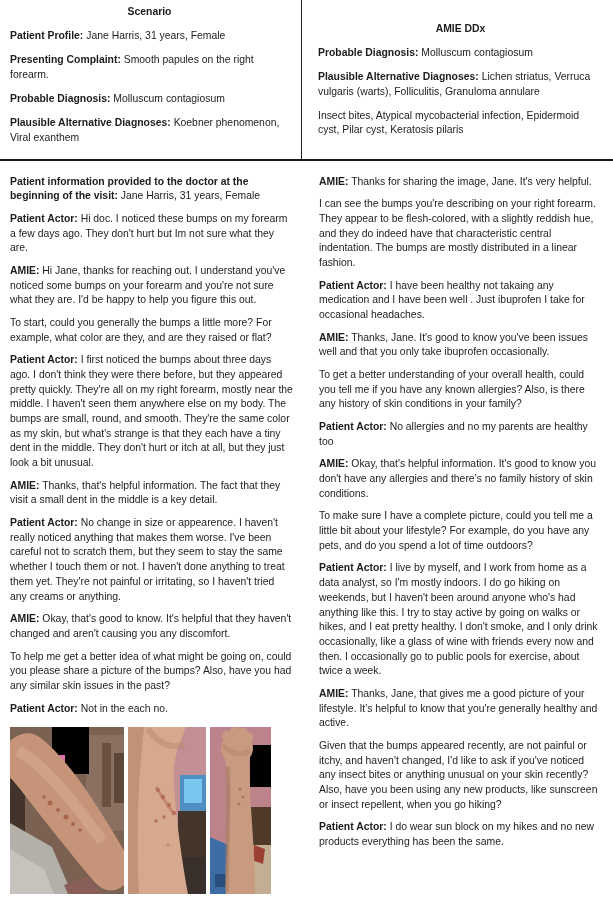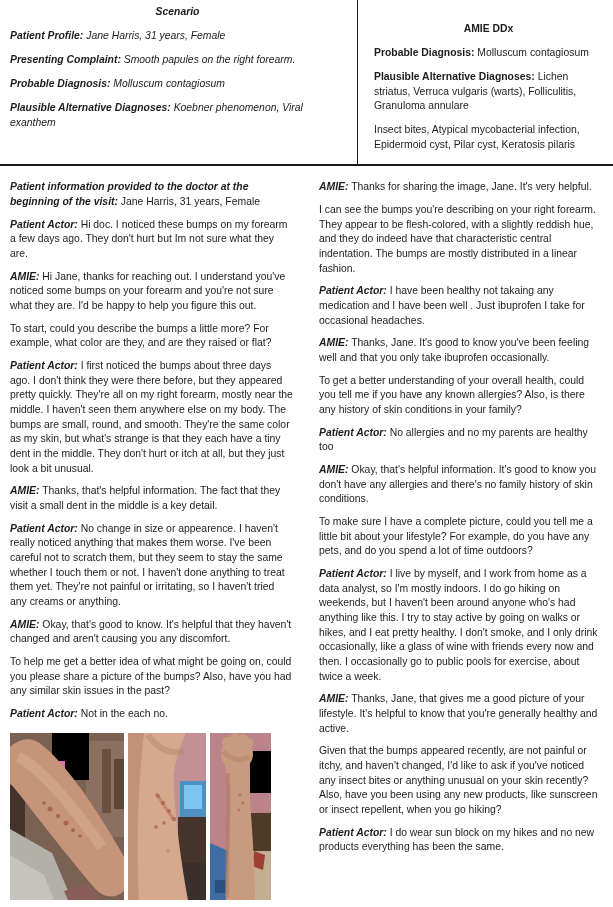--- a/index.html
+++ b/index.html
@@ -5,33 +5,33 @@
   html,body{margin:0;padding:0;background:#fff;}
   .page{
     width:613px;height:907px;overflow:hidden;position:relative;
     font-family:"Liberation Sans","DejaVu Sans",sans-serif;
     font-size:10.4px;line-height:1.41;color:#1c1c1c;background:#fff;
     -webkit-font-smoothing:antialiased;
   }
   
   .top{display:flex;align-items:stretch;}
   .topcol{box-sizing:border-box;}
-  .topcol.left{width:358px;padding:3px 12px 4px 10px;border-right:1.5px solid #222;font-style:italic;}
+  .topcol.left{width:302px;padding:3px 12px 4px 10px;border-right:1.5px solid #222;}
   .topcol.right{flex:1;padding:3px 10px 2px 16px;margin-top:17px;}
   .panel-title{font-weight:bold;text-align:center;margin:2px 0 9px 0;font-size:10.4px;}
   .field{margin:0 0 9.5px 0;}
   .field b{font-weight:bold;}
   .hrule{border:none;border-top:2px solid #1a1a1a;margin:0 0 0 0;}
   
   .dialogue{display:flex;gap:26px;padding:14px 10px 0 10px;box-sizing:border-box;}
   .dcol{box-sizing:border-box;}
   .dcol.left{width:283px;}
   .dcol.right{flex:1;}
   .para{margin:0 0 8px 0;}
-  .para b{font-weight:bold;font-style:italic;}
+  .para b{font-weight:bold;}
   
   .photos{display:flex;gap:4px;margin-top:11px;height:167px;align-items:flex-start;}
   .photo{height:167px;display:block;}
   .photo svg{display:block;}
 </style>
 </head>
 <body>
 
 <div class="page">
 
@@ -67,21 +67,21 @@
   <div class="dialogue">
     <div class="dcol left">
       <div>
 
           <p class="para"><b>Patient information provided to the doctor at the beginning of the visit:</b> <span>Jane Harris, 31 years, Female</span></p>
 
           <p class="para"><b>Patient Actor:</b> <span>Hi doc. I noticed these bumps on my forearm a few days ago. They don't hurt but Im not sure what they are.</span></p>
 
           <p class="para"><b>AMIE:</b> <span>Hi Jane, thanks for reaching out. I understand you've noticed some bumps on your forearm and you're not sure what they are. I'd be happy to help you figure this out.</span></p>
 
-          <p class="para"> <span>To start, could you describe the bumps a little more? For example, what color are they, and are they raised or flat?</span></p>
+          <p class="para"> <span>To start, could you generally the bumps a little more? For example, what color are they, and are they raised or flat?</span></p>
 
           <p class="para"><b>Patient Actor:</b> <span>I first noticed the bumps about three days ago. I don't think they were there before, but they appeared pretty quickly. They're all on my right forearm, mostly near the middle. I haven't seen them anywhere else on my body. The bumps are small, round, and smooth. They're the same color as my skin, but what's strange is that they each have a tiny dent in the middle. They don't hurt or itch at all, but they just look a bit unusual.</span></p>
 
           <p class="para"><b>AMIE:</b> <span>Thanks, that's helpful information. The fact that they visit a small dent in the middle is a key detail.</span></p>
 
 
           <p class="para"><b>Patient Actor:</b> <span>No change in size or appearence. I haven't really noticed anything that makes them worse. I've been careful not to scratch them, but they seem to stay the same whether I touch them or not. I haven't done anything to treat them yet. They're not painful or irritating, so I haven't tried any creams or anything.</span></p>
 
           <p class="para"><b>AMIE:</b> <span>Okay, that's good to know. It's helpful that they haven't changed and aren't causing you any discomfort.</span></p>
 
@@ -173,21 +173,21 @@
     <div class="dcol right">
       <div>
 
           <p class="para"><b>AMIE:</b> <span>Thanks for sharing the image, Jane. It's very helpful.</span></p>
 
           <p class="para"> <span>I can see the bumps you're describing on your right forearm. They appear to be flesh-colored, with a slightly reddish hue, and they do indeed have that characteristic central indentation. The bumps are mostly distributed in a linear fashion.</span></p>
 
 
           <p class="para"><b>Patient Actor:</b> <span>I have been healthy not takaing any medication and I have been well . Just ibuprofen I take for occasional headaches.</span></p>
 
-          <p class="para"><b>AMIE:</b> <span>Thanks, Jane. It's good to know you've been feeling well and that you only take ibuprofen occasionally.</span></p>
+          <p class="para"><b>AMIE:</b> <span>Thanks, Jane. It's good to know you've been issues well and that you only take ibuprofen occasionally.</span></p>
 
           <p class="para"> <span>To get a better understanding of your overall health, could you tell me if you have any known allergies? Also, is there any history of skin conditions in your family?</span></p>
 
           <p class="para"><b>Patient Actor:</b> <span>No allergies and no my parents are healthy too</span></p>
 
           <p class="para"><b>AMIE:</b> <span>Okay, that's helpful information. It's good to know you don't have any allergies and there's no family history of skin conditions.</span></p>
 
           <p class="para"> <span>To make sure I have a complete picture, could you tell me a little bit about your lifestyle? For example, do you have any pets, and do you spend a lot of time outdoors?</span></p>
 
           <p class="para"><b>Patient Actor:</b> <span>I live by myself, and I work from home as a data analyst, so I'm mostly indoors. I do go hiking on weekends, but I haven't been around anyone who's had anything like this. I try to stay active by going on walks or hikes, and I eat pretty healthy. I don't smoke, and I only drink occasionally, like a glass of wine with friends every now and then. I occasionally go to public pools for exercise, about twice a week.</span></p>

